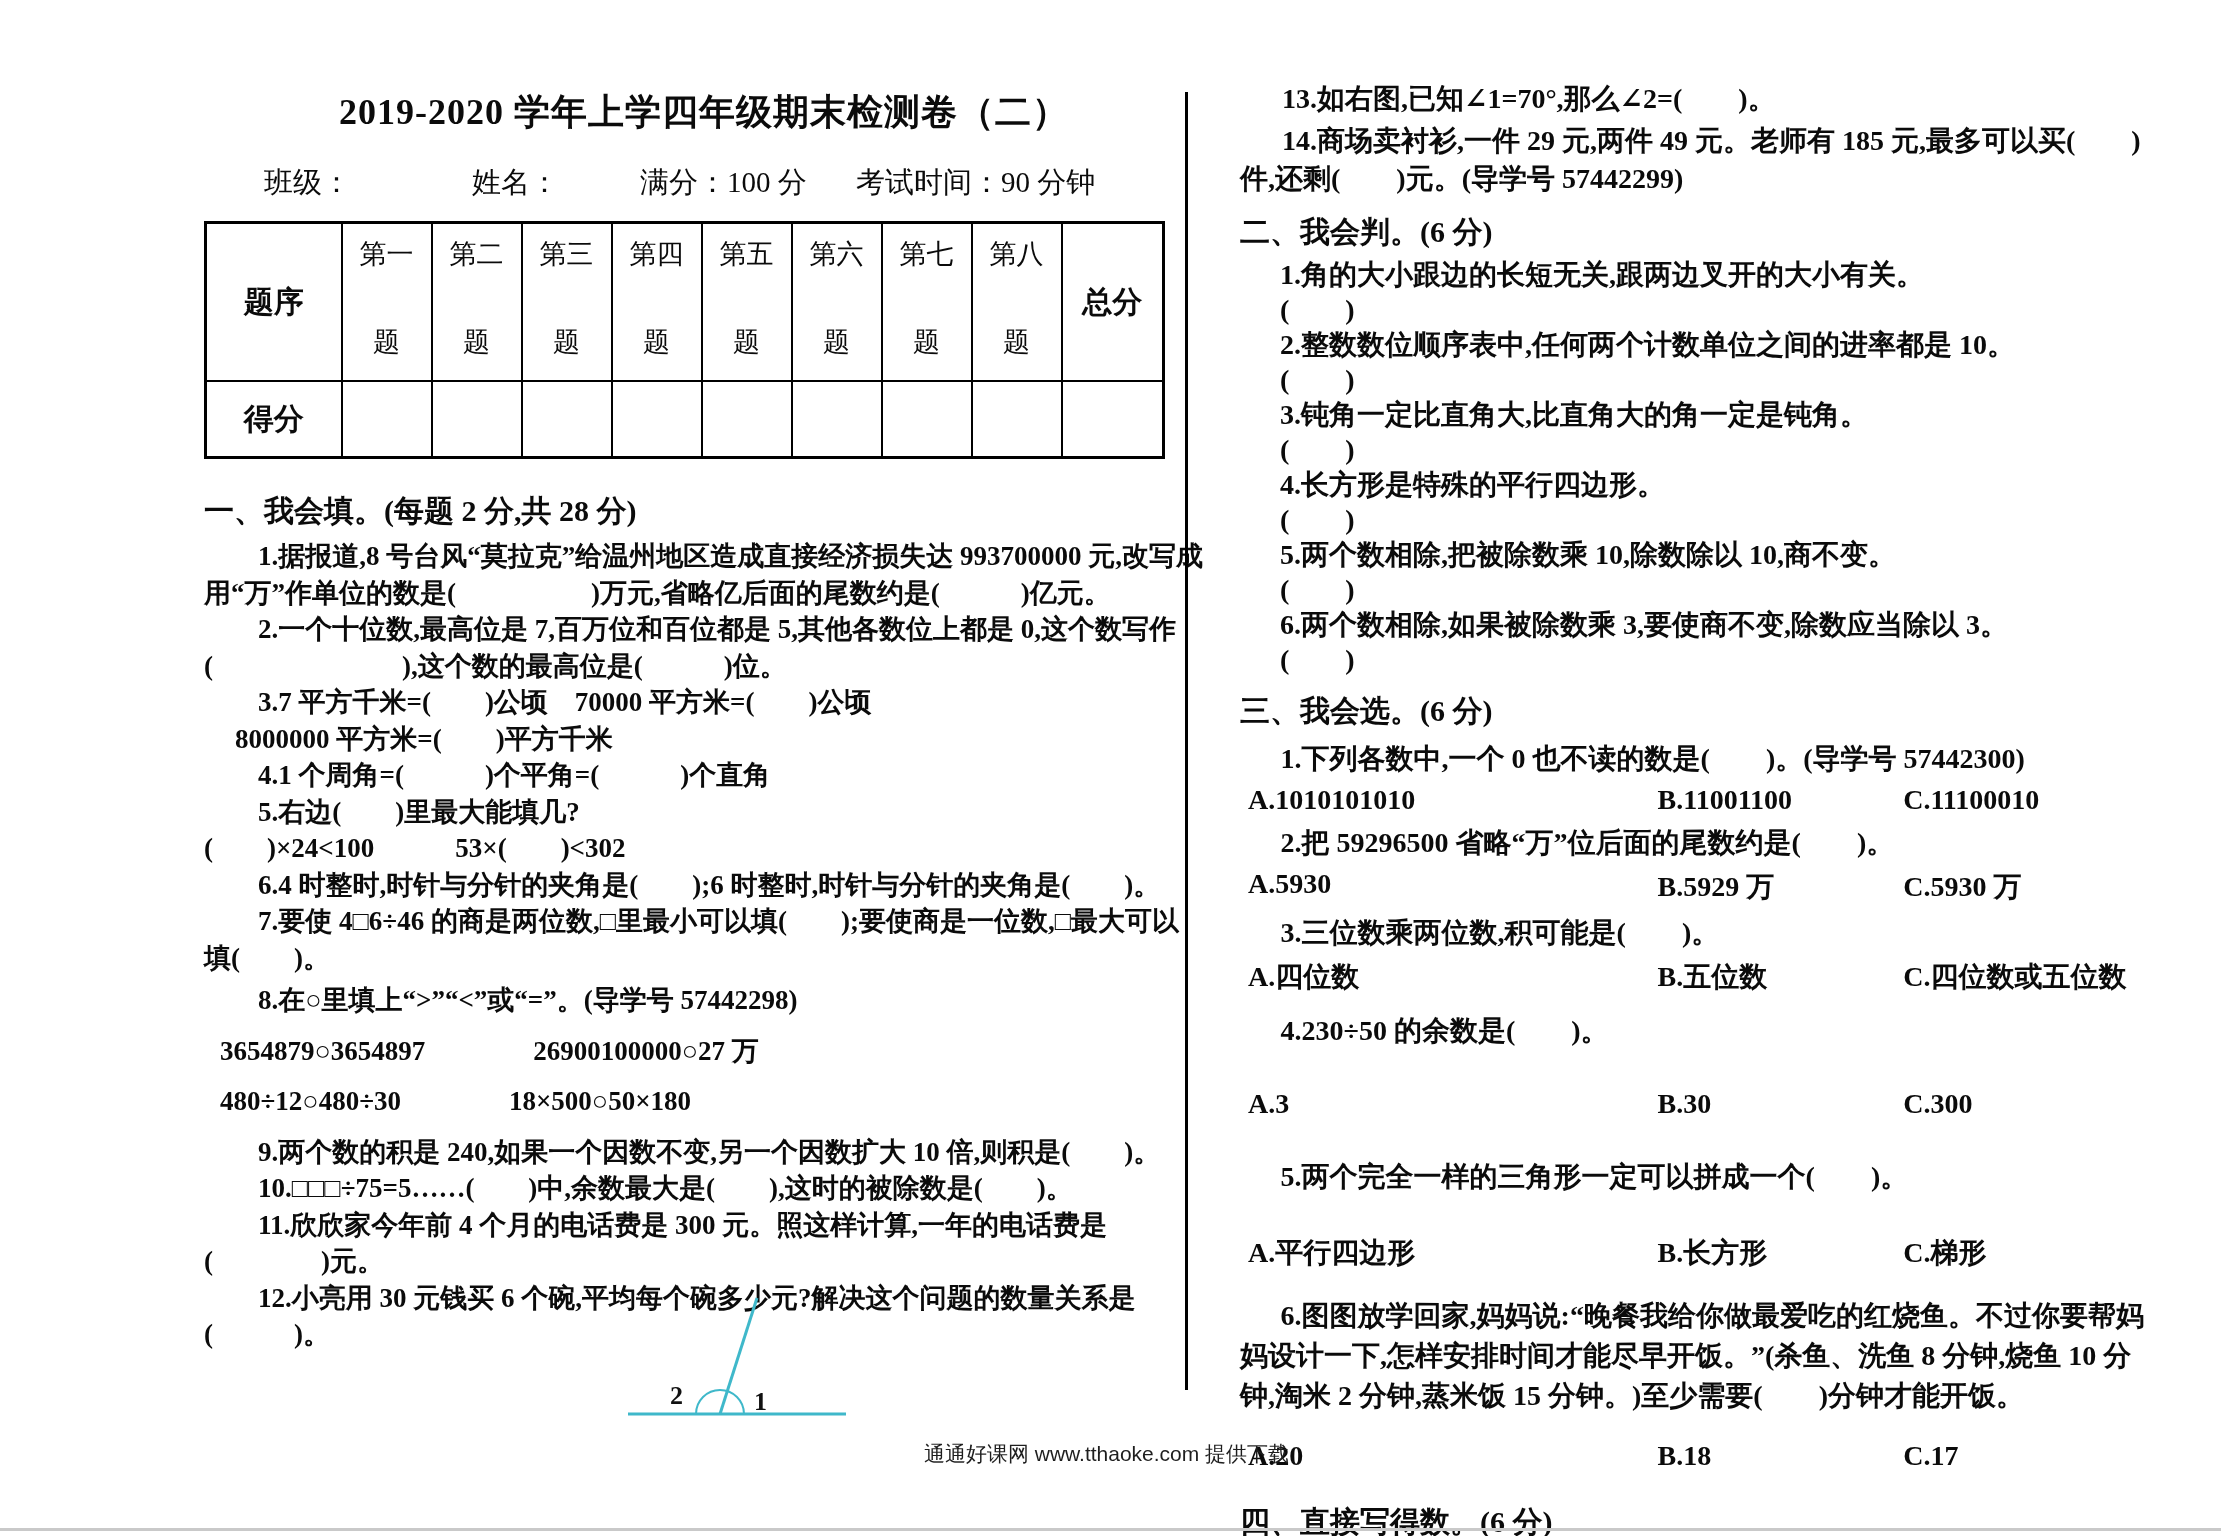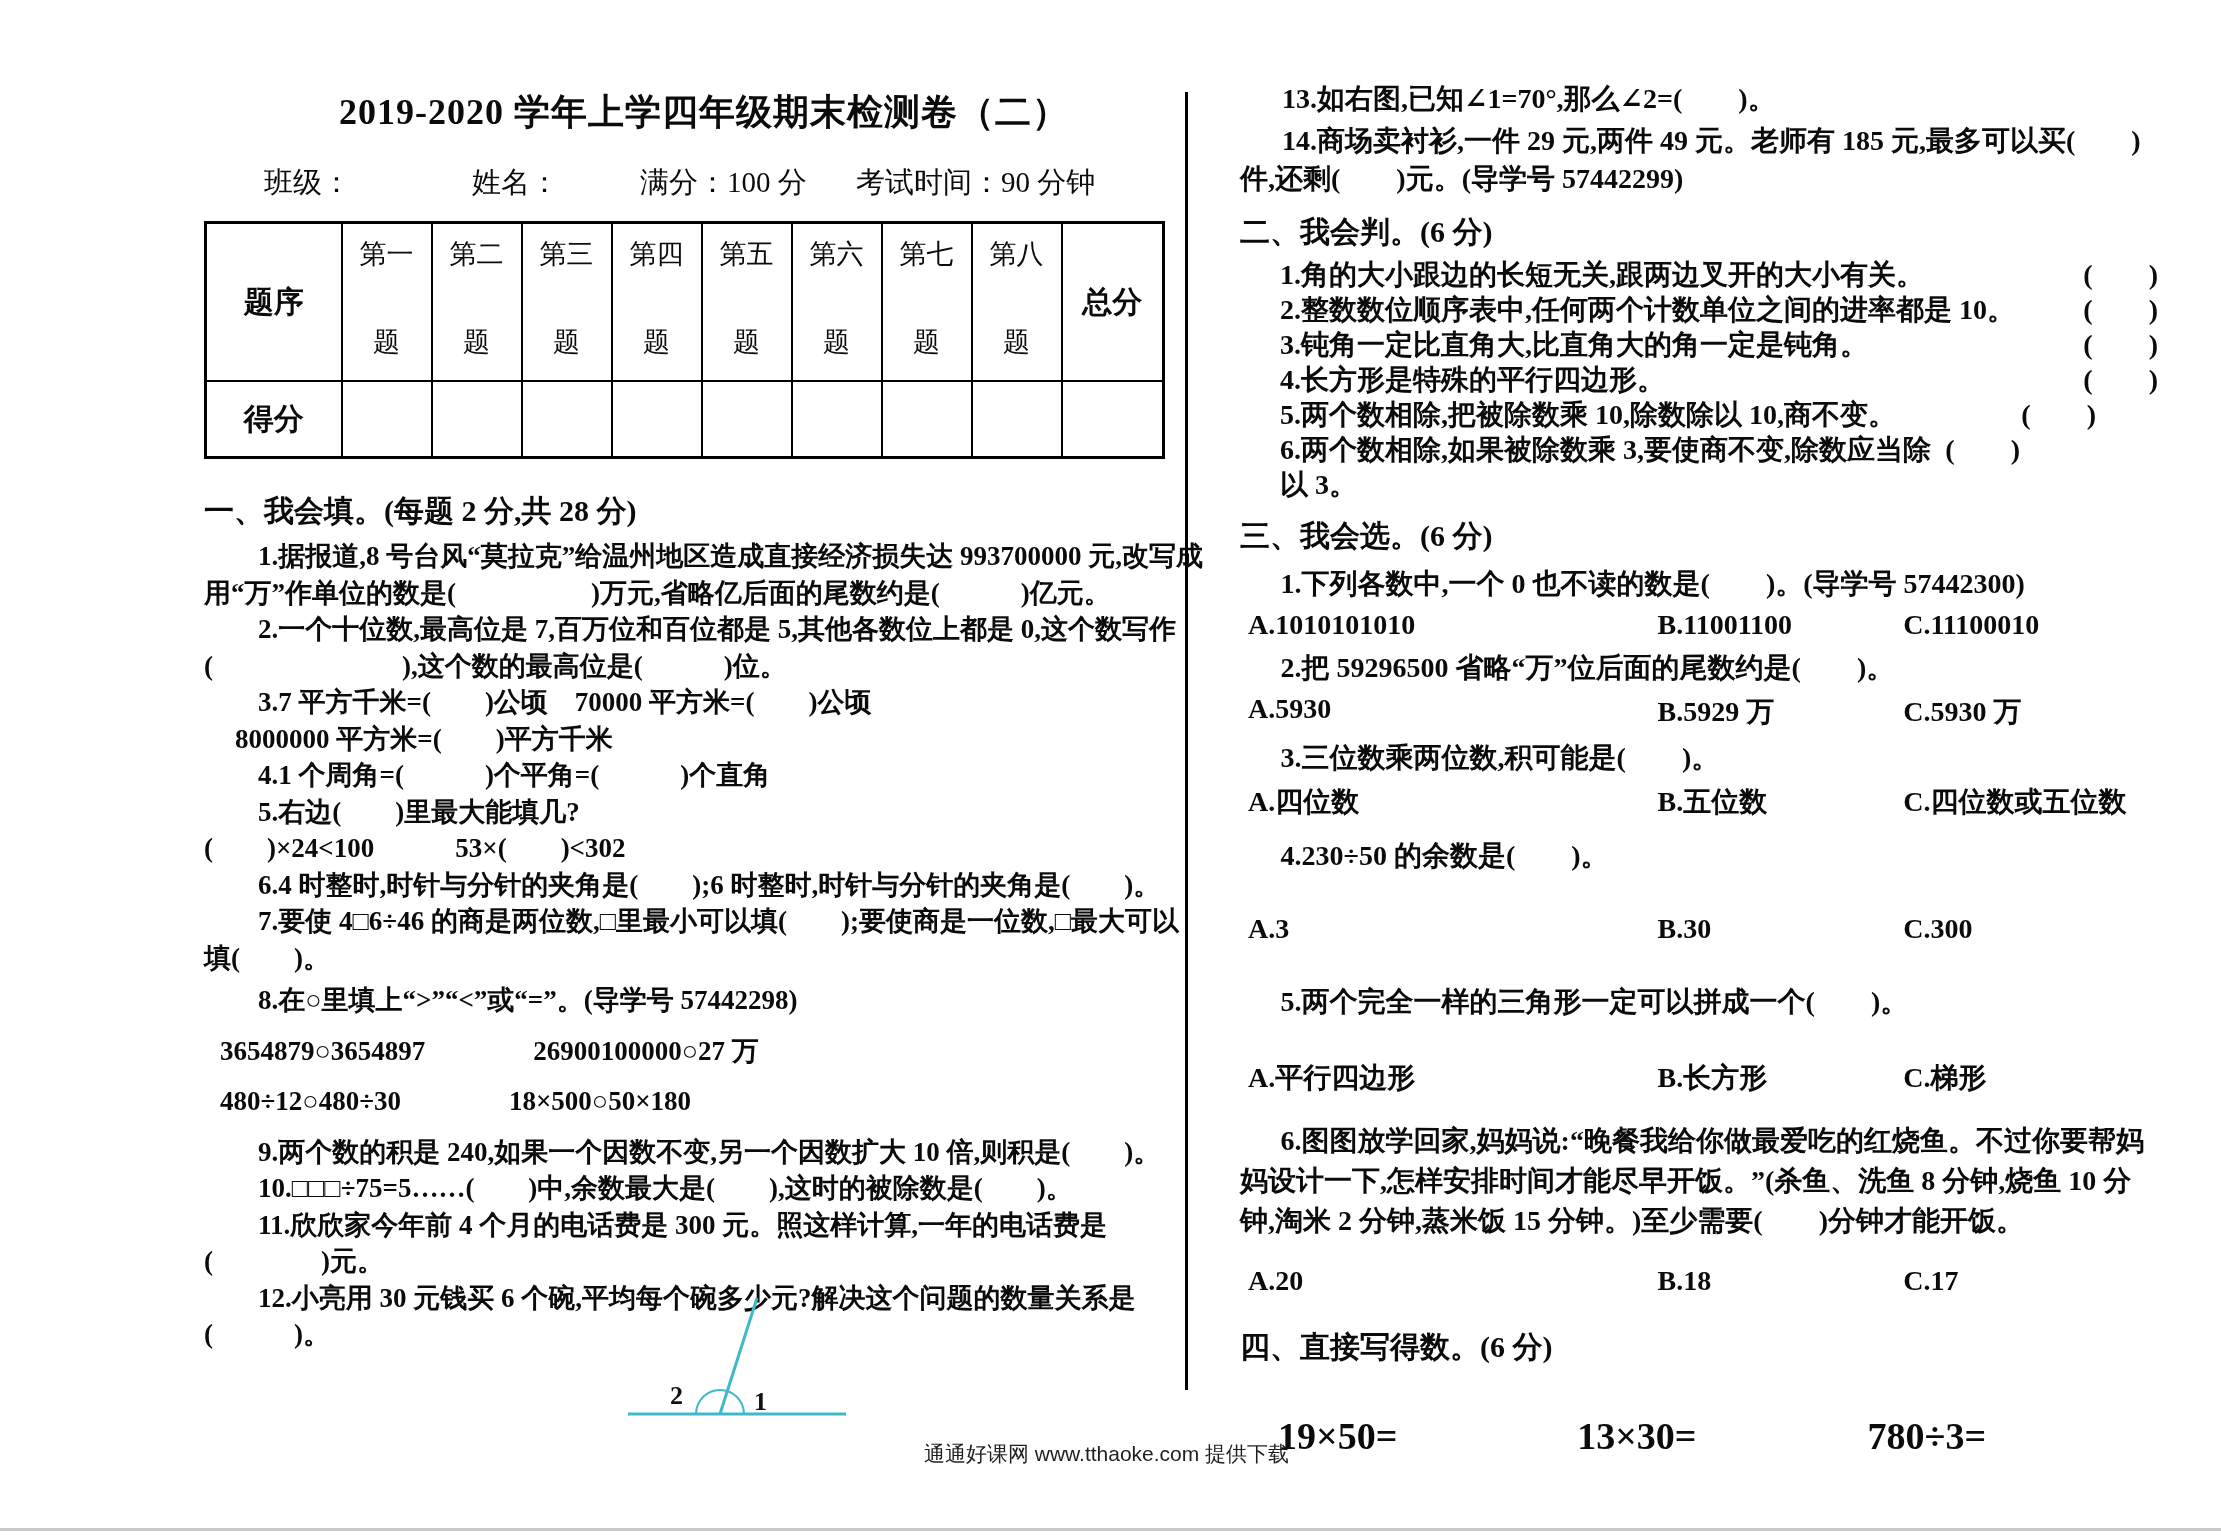--- a/index.html
+++ b/index.html
@@ -32,21 +32,21 @@
   
   .divider{position:absolute;left:1185px;top:92px;width:3px;height:1298px;background:#000;}
 
   
   .col-right{position:absolute;left:1240px;top:80px;width:918px;font-size:28px;}
   .col-right p{margin:0;}
   .rln{line-height:38px;text-indent:1.5em;}
   .p14{margin-top:4px !important;}
   h2.rsec{font-size:30px;margin:14px 0 0;font-weight:700;}
   .judges{margin-top:4px;}
-  .judge{display:flex;justify-content:space-between;line-height:35px;padding-left:40px;}
+  .judge{display:flex;justify-content:space-between;line-height:35px;padding-left:40px;flex-direction:column;}
   .judge .blank{white-space:nowrap;}
   .judge.in1 .blank{margin-right:62px;}
   .judge.in2 .blank{margin-right:138px;}
 
   .mcq{margin-top:8px;}
   .mcq .stem{line-height:38px;text-indent:1.45em;}
   .opts{display:grid;grid-template-columns:45% 27% 28%;padding-left:8px;margin-top:6px;}
   .mcq.w1{margin-top:16px;} .mcq.w1 .opts{margin-top:38px;}
   .mcq.w2{margin-top:38px;} .mcq.w2 .opts{margin-top:38px;}
   .mcq.w3{margin-top:24px;} .mcq.w3 .stem{line-height:40px;text-indent:1.45em;}

